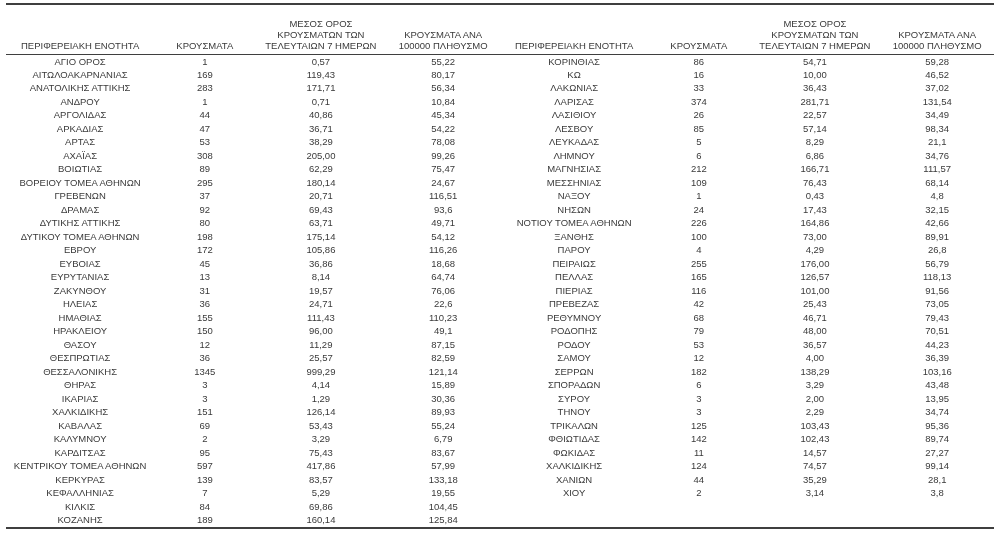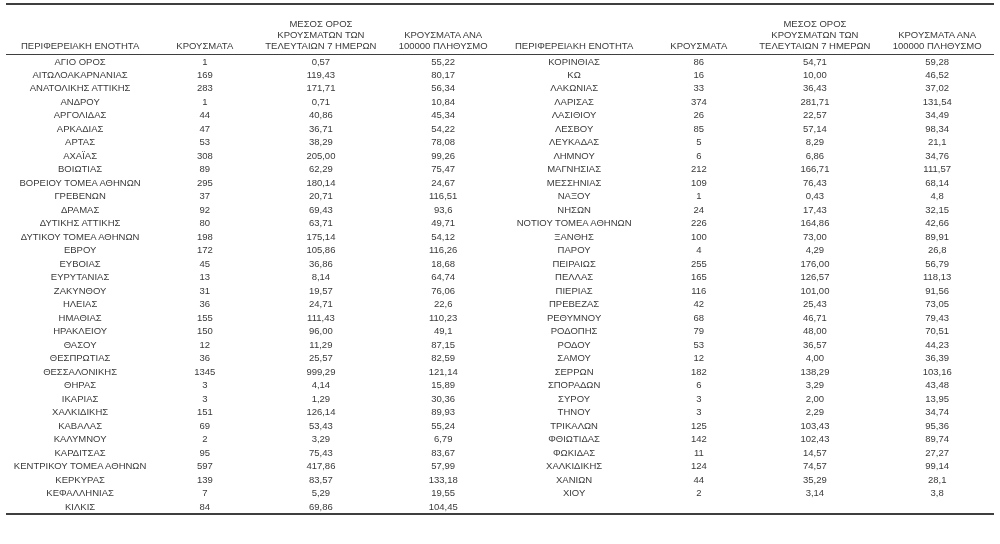--- a/index.html
+++ b/index.html
@@ -282,20 +282,26 @@
               <td>7</td>
               <td>5,29</td>
               <td>19,55</td>
             </tr>
             <tr>
               <td>ΚΙΛΚΙΣ</td>
               <td>84</td>
               <td>69,86</td>
               <td>104,45</td>
             </tr>
+            <tr>
+              <td>ΚΟΖΑΝΗΣ</td>
+              <td>189</td>
+              <td>160,14</td>
+              <td>125,84</td>
+            </tr>
           </tbody>
       </table>
     </div>
 
     <div class="half">
       <table>
         <colgroup>
           <col class="c-region">
             <col class="c-cases">
             <col class="c-avg">

